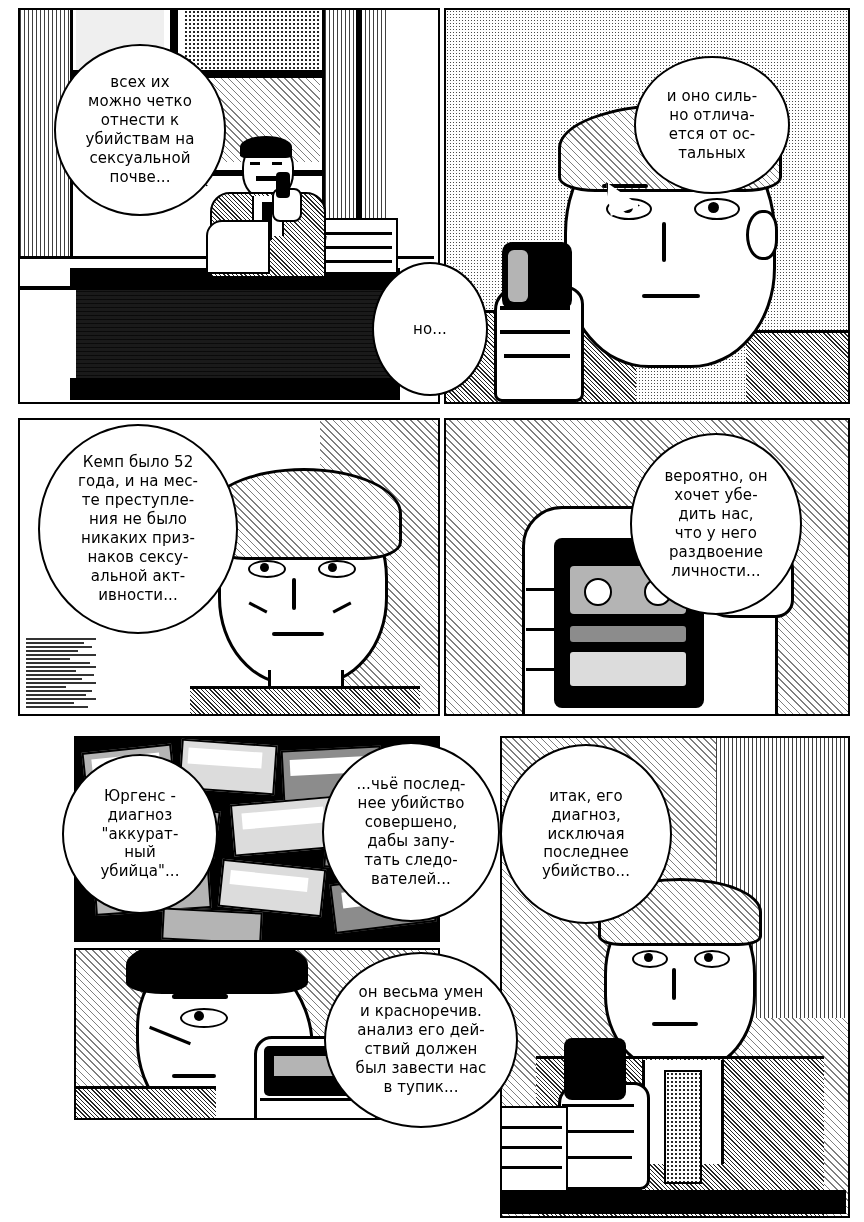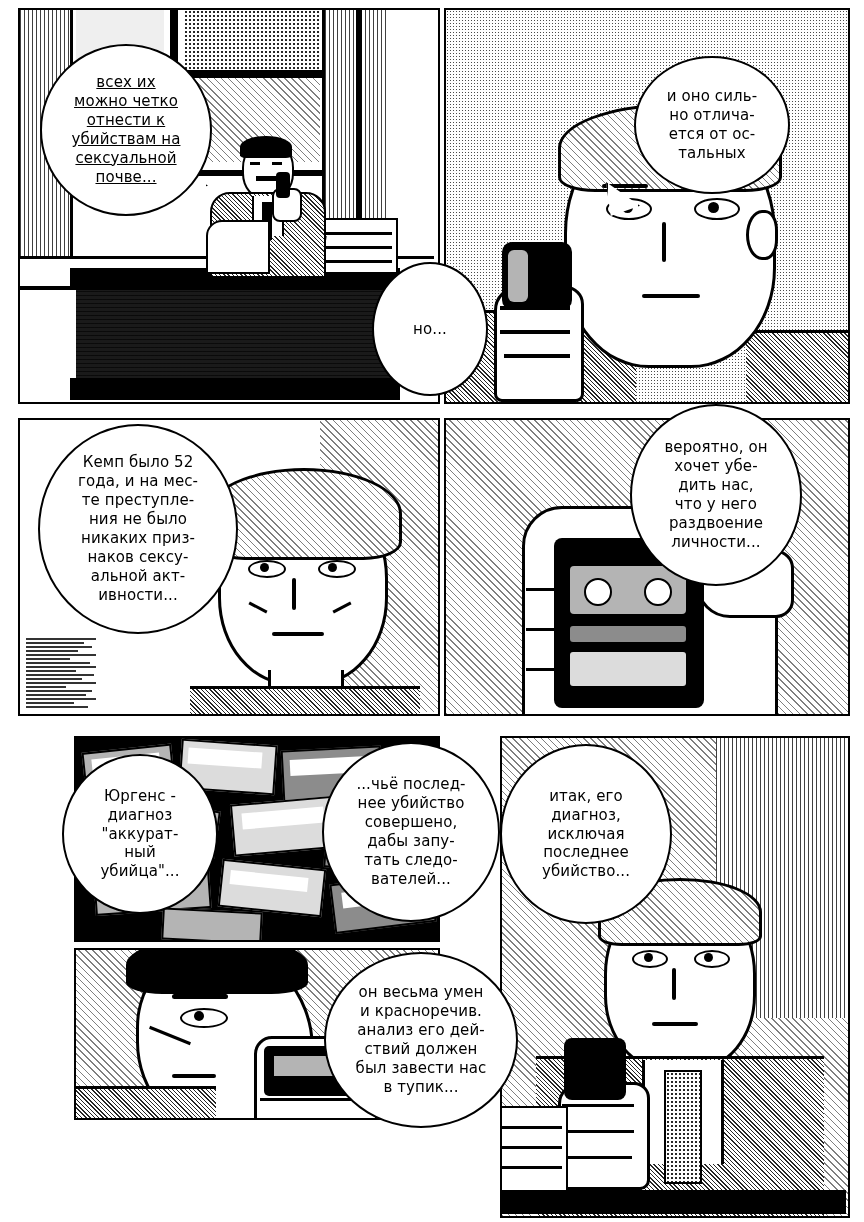--- a/index.html
+++ b/index.html
@@ -169,21 +169,21 @@
     <div class="shape solid-black" style="left:230px; top:152px; width:10px; height:3px;"></div>
     <div class="shape solid-black" style="left:252px; top:152px; width:10px; height:3px;"></div>
     <div class="shape hatch-d" style="left:190px; top:182px; width:112px; height:82px; background-color:#fff; border:2px solid #000; border-radius:20px 20px 0 0;"></div>
     <div class="shape" style="left:232px; top:186px; width:28px; height:40px; background:#fff; border-left:2px solid #000; border-right:2px solid #000;"></div>
     <div class="shape solid-black" style="left:242px; top:192px; width:10px; height:38px;"></div>
     <div class="shape" style="left:252px; top:178px; width:26px; height:30px; background:#fff; border:2px solid #000; border-radius:8px;"></div>
     <div class="shape solid-black" style="left:256px; top:162px; width:14px; height:26px; border-radius:4px;"></div>
     <div class="shape" style="left:186px; top:210px; width:60px; height:50px; background:#fff; border:2px solid #000; border-radius:16px 0 0 0;"></div>
   </div>
 
-  <div class="balloon" style="left:40px; top:44px; width:168px; height:168px;text-decoration:underline;">
+  <div class="balloon" style="left:54px; top:44px; width:168px; height:168px;">
     <span class="txt">всех их
 можно четко
 отнести к
 убийствам на
 сексуальной
 почве...</span>
   </div>
   <div class="tail-wedge" style="left:176px; top:168px; width:28px; height:30px; clip-path: polygon(0 0, 100% 58%, 6% 100%); background:#fff;"></div>
 
   <div class="panel" style="left:444px; top:8px; width:402px; height:392px;">
@@ -292,21 +292,21 @@
     <div class="shape white" style="left:198px; top:158px; width:24px; height:24px; border-radius:50%; border:2px solid #000;"></div>
     <div class="shape grey-3" style="left:124px; top:206px; width:116px; height:16px; border-radius:3px;"></div>
     <div class="shape grey-1" style="left:124px; top:232px; width:116px; height:34px; border-radius:3px;"></div>
 
     <div class="shape solid-black" style="left:80px; top:168px; width:34px; height:3px;"></div>
     <div class="shape solid-black" style="left:80px; top:208px; width:34px; height:3px;"></div>
     <div class="shape solid-black" style="left:80px; top:248px; width:34px; height:3px;"></div>
   </div>
 
 
-  <div class="balloon" style="left:630px; top:404px; width:168px; height:178px;">
+  <div class="balloon" style="left:630px; top:433px; width:168px; height:178px;">
     <span class="txt">вероятно, он
 хочет убе-
 дить нас,
 что у него
 раздвоение
 личности...</span>
   </div>
 
   <div class="panel" style="left:74px; top:736px; width:362px; height:202px;">
     <div class="art solid-black"></div>

